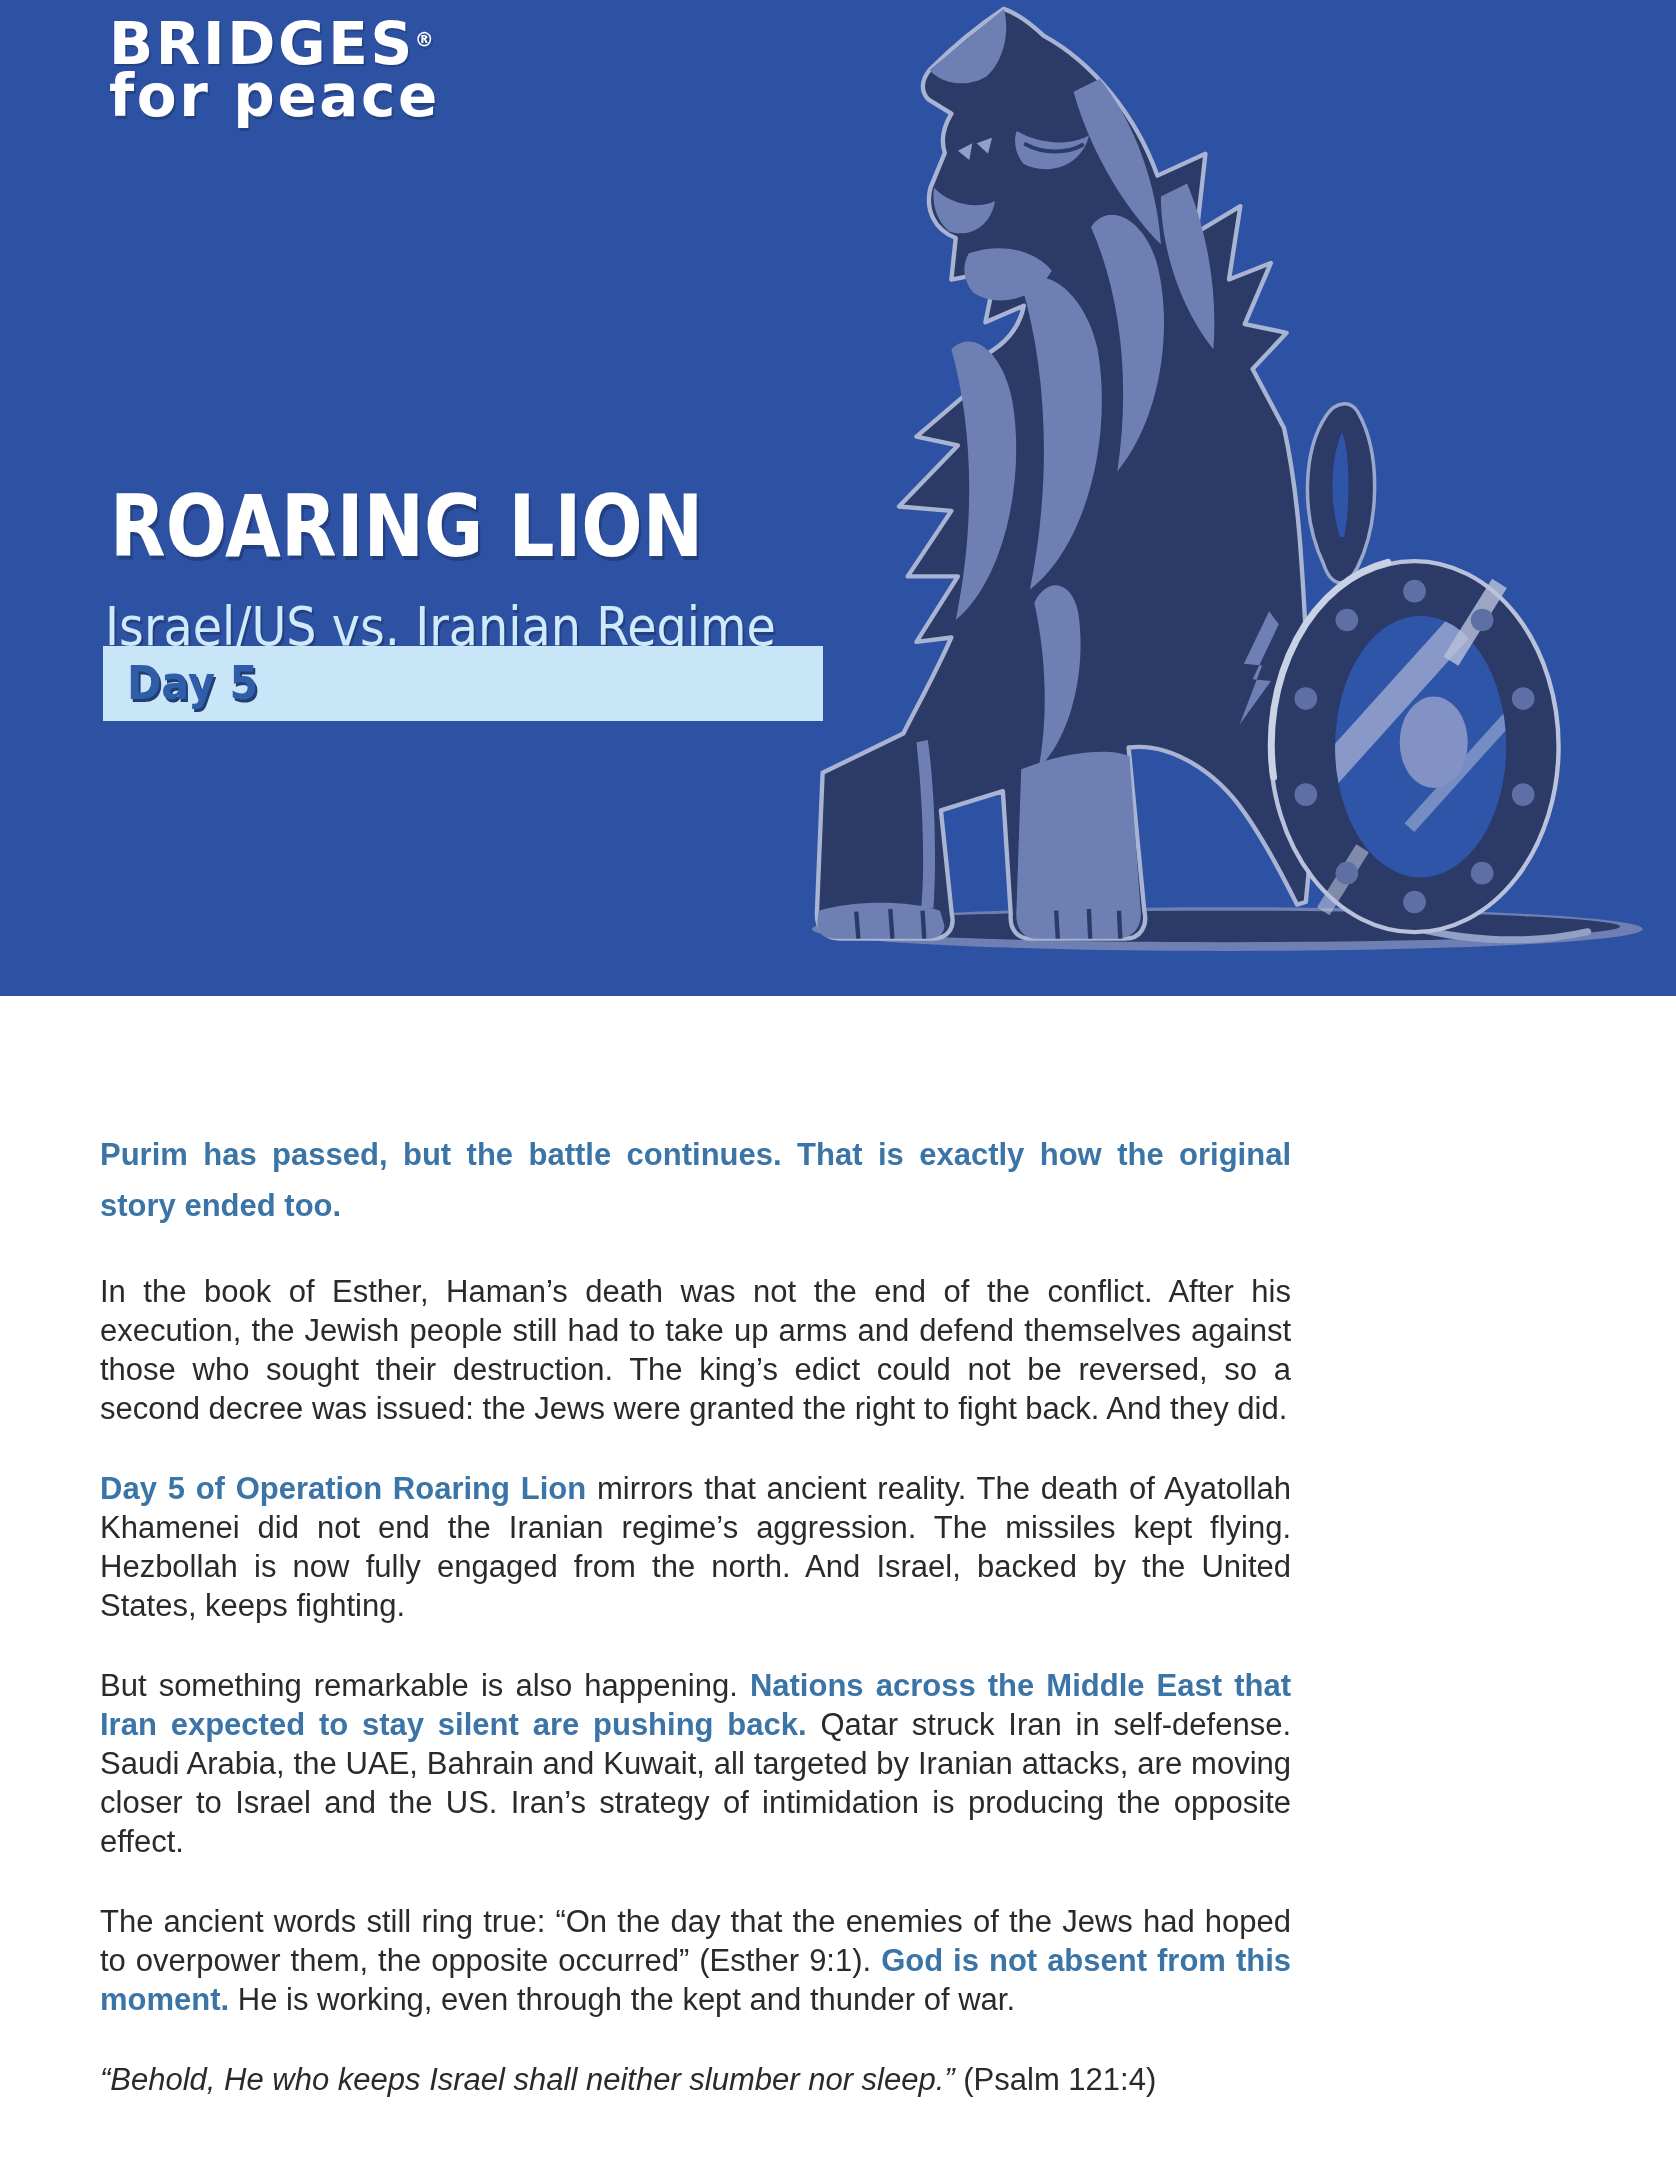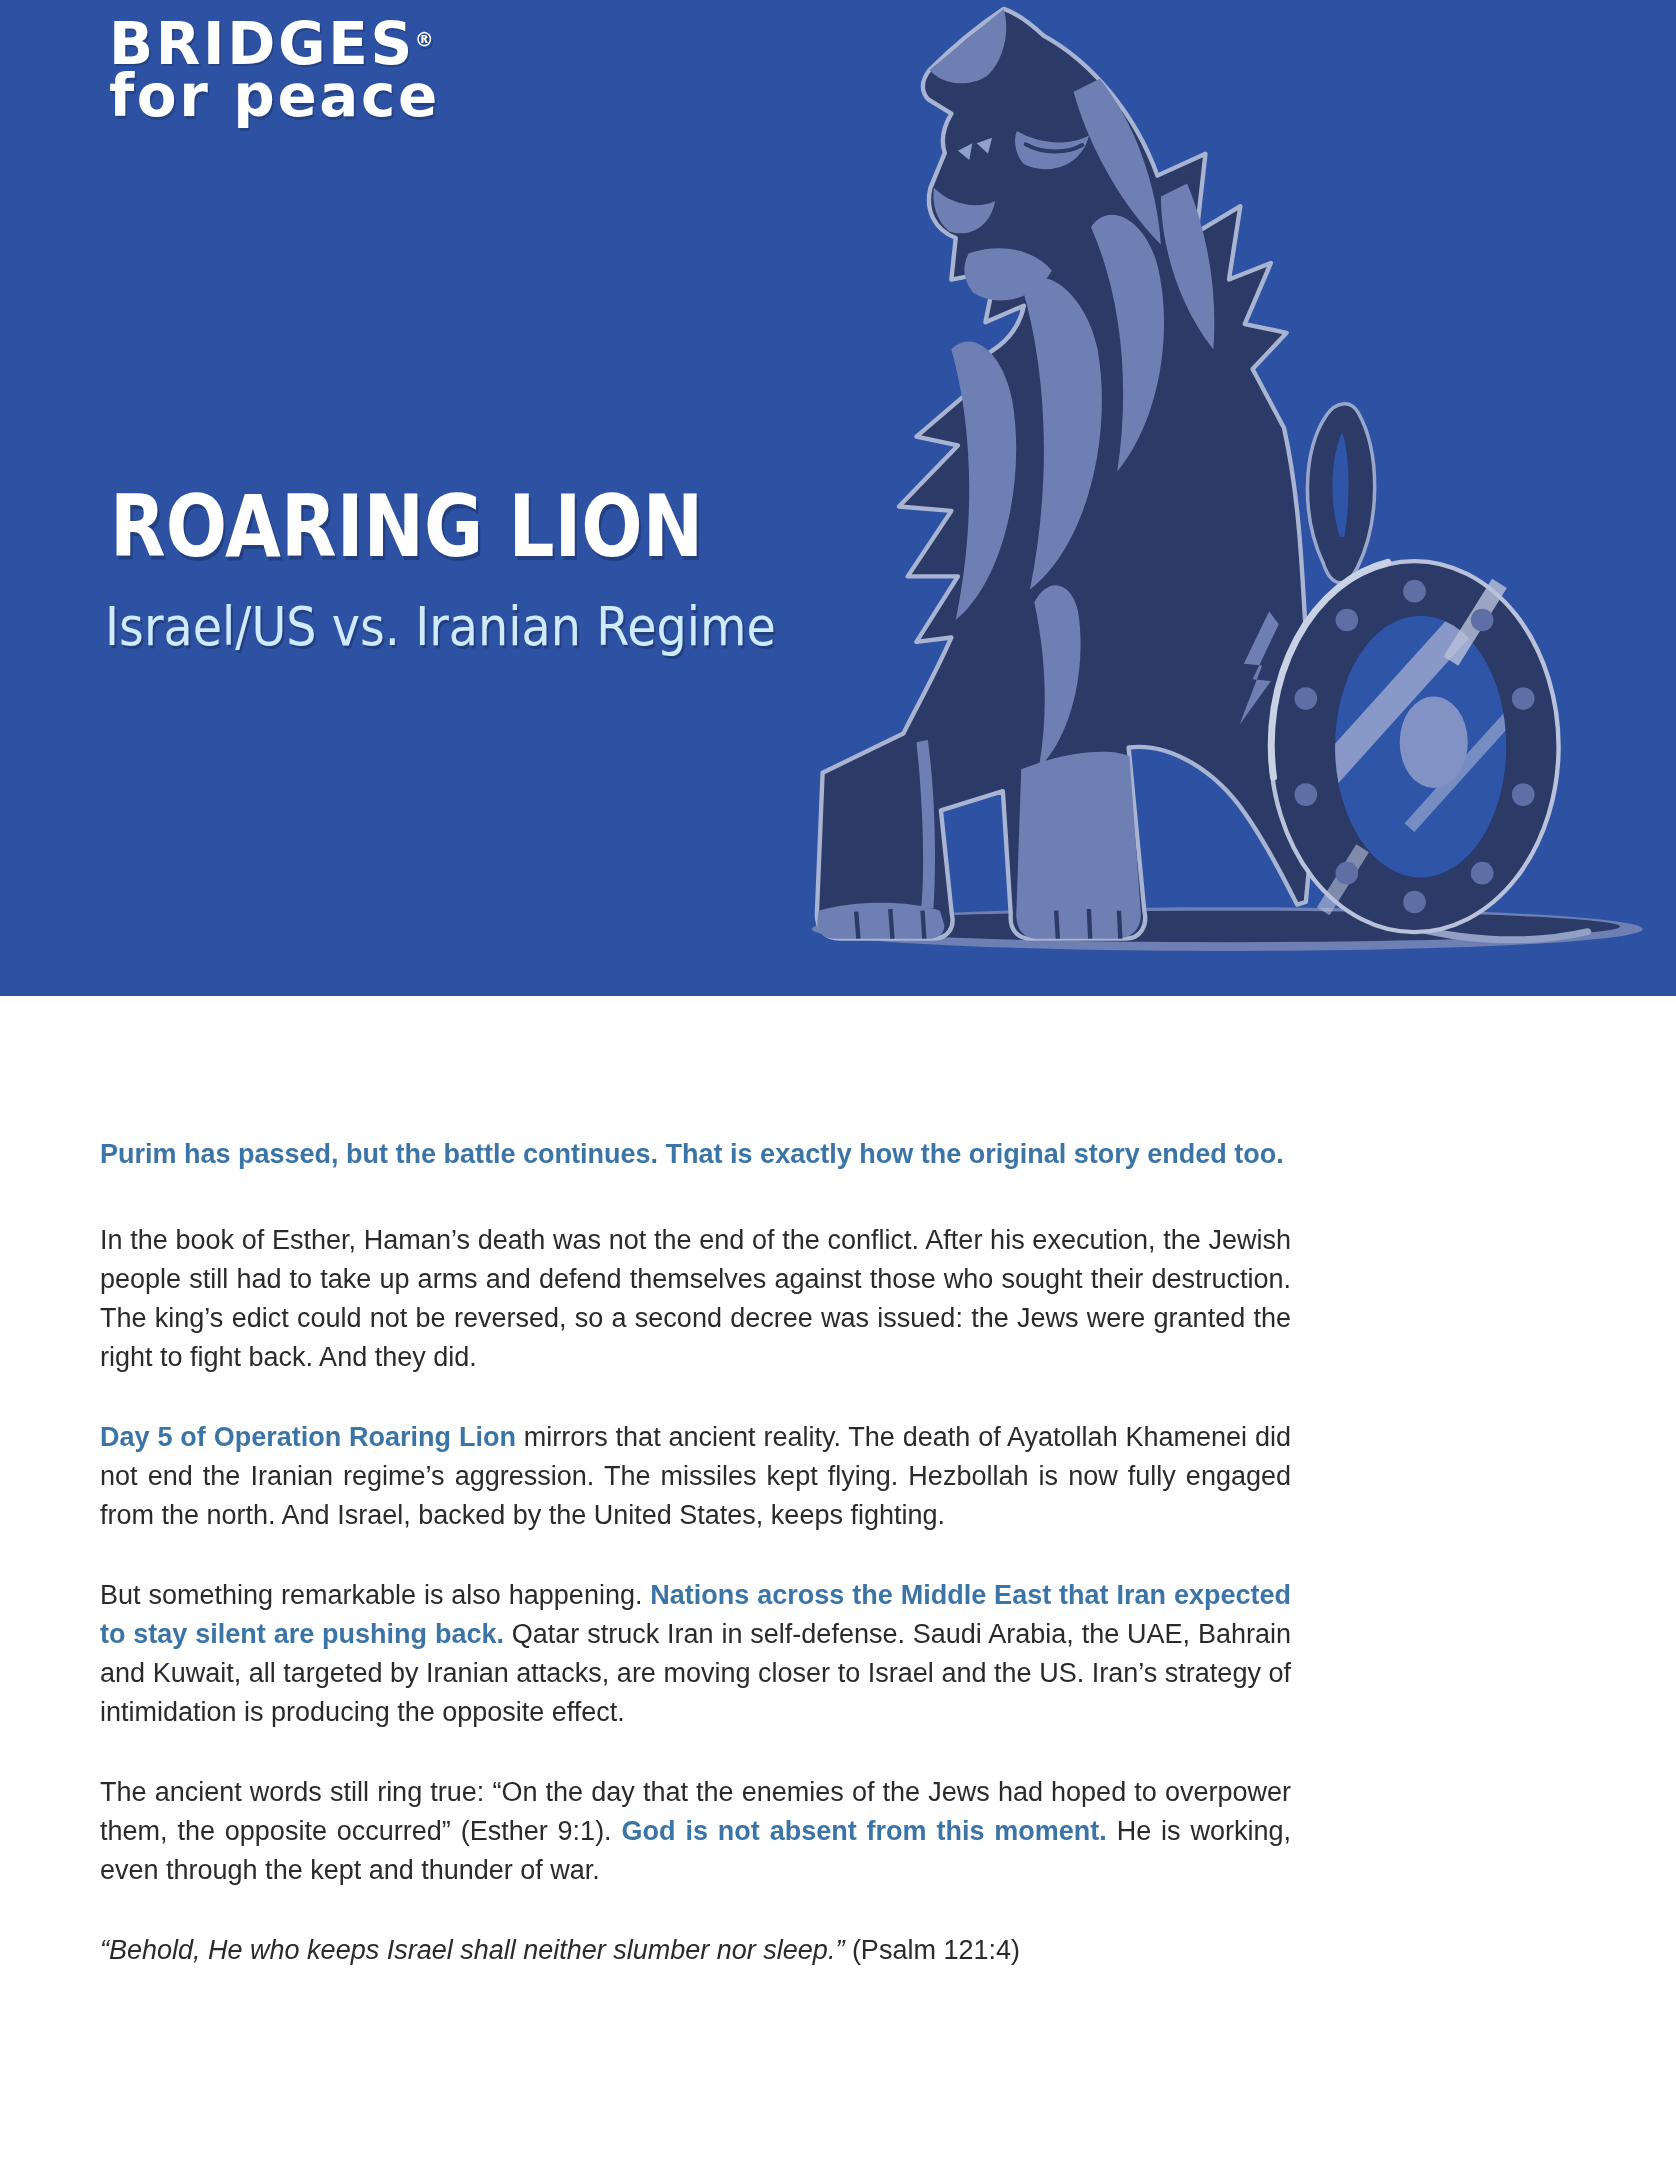--- a/index.html
+++ b/index.html
@@ -23,21 +23,21 @@
         font-family:"DejaVu Sans",sans-serif;font-size:53px;line-height:55px;
         transform:scaleX(.9);transform-origin:left top;white-space:nowrap;
         text-shadow:2.2px 3.1px 0 rgba(23,42,86,.45);}
   .day-box{position:absolute;left:103px;top:646px;width:720px;height:75px;background:#c8e6f7;}
   .day-label{display:inline-block;margin-left:23.6px;color:#2f5da8;font-family:"DejaVu Sans",sans-serif;
         font-weight:bold;font-size:46px;line-height:75px;transform:scaleX(.9);
         transform-origin:left top;white-space:nowrap;text-shadow:2.2px 2.6px 0 #1f3f74;}
   .lion-wrap{position:absolute;left:672px;top:0;width:1004px;height:996px;}
   
   .article{position:absolute;left:100px;top:1129px;width:1191px;color:#2c2a29;
-        font-size:27px;line-height:39px;text-align:justify;}
+        font-size:31px;line-height:39px;text-align:justify;}
   .para{margin:0 0 41px 0;}
   .para.intro{font-weight:bold;color:#3b74a6;line-height:51px;}
   .para.quote{text-align:left;}
   .seg-accent{color:#3b74a6;font-weight:bold;}
   .seg-italic{font-style:italic;}
   .seg-plain{}
 </style>
 </head>
 <body>
 
@@ -46,20 +46,23 @@
   <div class="header">
 
     <div class="logo">
       <span>BRIDGES</span><span class="reg">®</span><br>
       <span>for peace</span>
     </div>
 
     <span class="title-sub">ROARING LION</span>
     <span class="tagline">Israel/US vs. Iranian Regime</span>
 
+    <div class="day-box">
+      <span class="day-label">Day 5</span>
+    </div>
 
     <div class="lion-wrap">
       <svg width="1004" height="996" viewBox="0 0 2300 2281" xmlns="http://www.w3.org/2000/svg">
 
         <ellipse cx="1272" cy="2128" rx="952" ry="50" fill="#6e7fb4"></ellipse>
         <ellipse cx="1272" cy="2122" rx="900" ry="36" fill="#2b3a66"></ellipse>
 
         <path d="M 1620 2100 C 1780 2158 1960 2166 2098 2134" fill="none" stroke="#93a0c6" stroke-width="16" stroke-linecap="round"></path>
 
         <path d="M 1540 1300 C 1562 1440 1548 1570 1502 1690 C 1472 1768 1442 1822 1420 1862" fill="none" stroke="#9aa7cc" stroke-width="40" stroke-linecap="round"></path>

